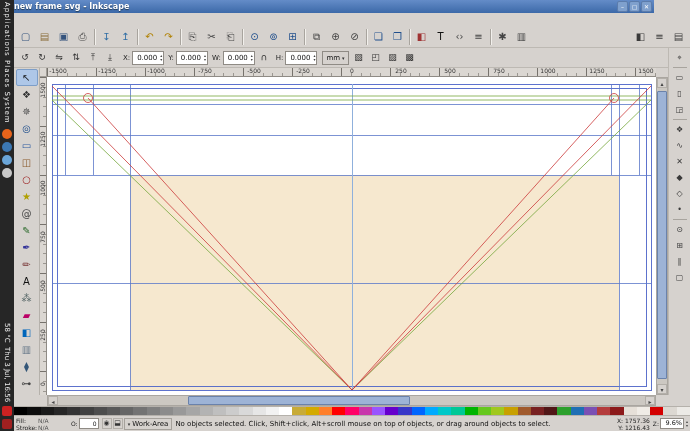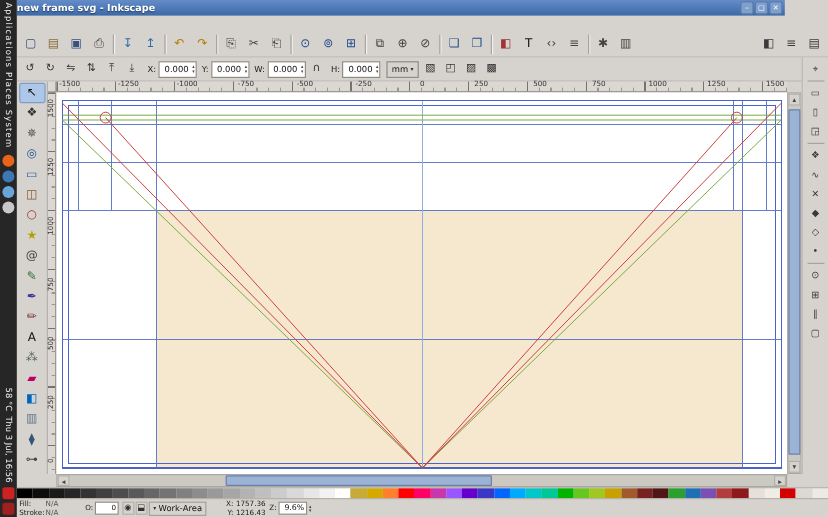--- a/index.html
+++ b/index.html
@@ -434,20 +434,21 @@
       <span class="opbox">0</span>
     </div>
     <div class="layerw">
       <button class="libtn">◉</button>
       <button class="libtn">⬓</button>
       <span class="layersel">
         <span class="darr">▾</span>
         <span>Work-Area</span>
       </span>
     </div>
+    <div class="msg">No objects selected. Click, Shift+click, Alt+scroll mouse on top of objects, or drag around objects to select.</div>
     <div class="coords">
       <div class="crow">
         <span>X:</span>
         <span class="cval">1757.36</span>
       </div>
       <div class="crow">
         <span>Y:</span>
         <span class="cval">1216.43</span>
       </div>
     </div>

